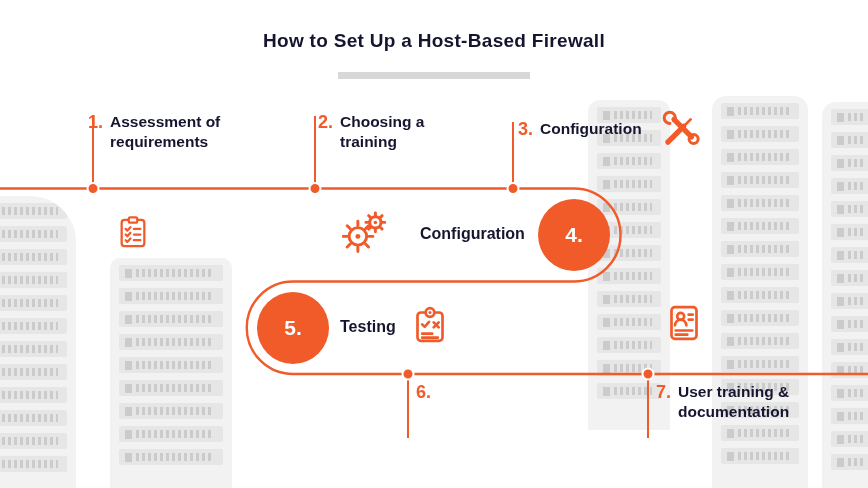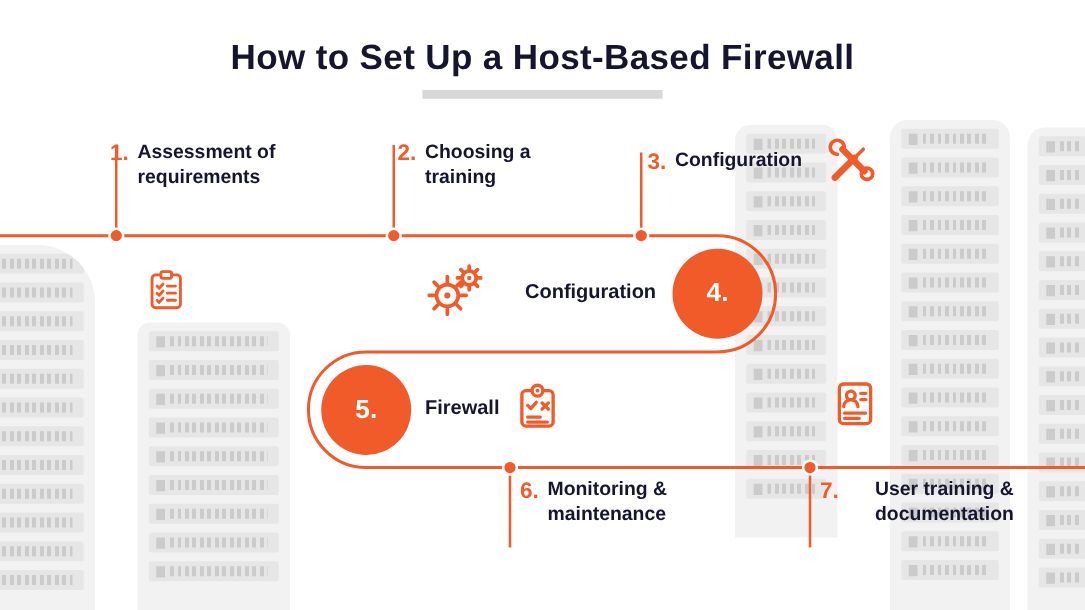--- a/index.html
+++ b/index.html
@@ -14,21 +14,21 @@
     display:flex; align-items:center; gap:4px; padding:0 6px; }
   .rack-row::before{ content:""; width:7px; height:9px; background:var(--rack-dark); flex:0 0 auto; }
   .rack-row::after{ content:""; flex:1 1 auto; height:8px; margin-right:3px;
     background:repeating-linear-gradient(90deg,var(--rack-dark) 0 3px,transparent 3px 6px); }
   
   svg.flow{ position:absolute; left:0; top:0; z-index:1; pointer-events:none; }
   .stroke-accent{ stroke:var(--accent); }
   .dot{ fill:var(--accent); stroke:#ffffff; }
   
   .title{ position:absolute; top:30px; left:0; right:0; margin:0; text-align:center;
-    font-size:28px; font-weight:800; letter-spacing:.3px; color:var(--ink); z-index:2; }
+    font-size:19px; font-weight:800; letter-spacing:.3px; color:var(--ink); z-index:2; }
   .title-underline{ position:absolute; top:72px; left:50%; transform:translateX(-50%);
     width:192px; height:7px; background:#D8D8D8; z-index:2; }
   
   .step{ position:absolute; display:flex; gap:7px; z-index:2; align-items:flex-start; }
   .num{ font-size:18px; font-weight:800; color:var(--accent); line-height:1.15; }
   .lbl{ font-size:15.5px; font-weight:700; color:var(--ink); line-height:1.32; }
   .nowrap{ white-space:nowrap; }
   .row-label{ position:absolute; z-index:2; font-size:16px; font-weight:700; color:var(--ink); white-space:nowrap; }
   .bigcircle{ position:absolute; width:72px; height:72px; border-radius:50%; background:var(--accent);
     display:flex; align-items:center; justify-content:center; z-index:2; }
@@ -148,29 +148,28 @@
   </div>
 
   <div class="row-label" style="left:420px;top:225px;">Configuration</div>
   <div class="bigcircle" style="left:538px;top:199px;">
     <span>4.</span>
   </div>
 
   <div class="bigcircle" style="left:257px;top:292px;">
     <span>5.</span>
   </div>
-  <div class="row-label" style="left:340px;top:318px;">Firewall</div>
+  <div class="row-label" style="left:340px;top:318px;">Testing</div>
 
   <div class="step" style="left:416px;top:382px;">
     <span class="num">6.</span>
-    <span class="lbl" style="width:130px;">Monitoring &amp; maintenance</span>
   </div>
   <div class="step" style="left:656px;top:382px;">
     <span class="num">7.</span>
-    <span class="lbl" style="width:155px;text-align:center;">User training &amp; documentation</span>
+    <span class="lbl" style="width:155px;">User training &amp; documentation</span>
   </div>
 
   <svg class="icon" style="left:116px;top:214px;" width="34" height="36" viewBox="0 0 24 24" fill="none" stroke="currentColor" stroke-width="1.6" stroke-linecap="round" stroke-linejoin="round">
     <rect x="4" y="3.5" width="16" height="18.5" rx="2"></rect>
     <rect x="9" y="1.6" width="6" height="3.8" rx="1" fill="#ffffff"></rect>
     <path d="M6.8 9.8 l1.2 1.2 2.2 -2.4"></path>
       <path d="M12.6 9.8 h4.6"></path>
     <path d="M6.8 13.8 l1.2 1.2 2.2 -2.4"></path>
       <path d="M12.6 13.8 h4.6"></path>
     <path d="M6.8 17.8 l1.2 1.2 2.2 -2.4"></path>

